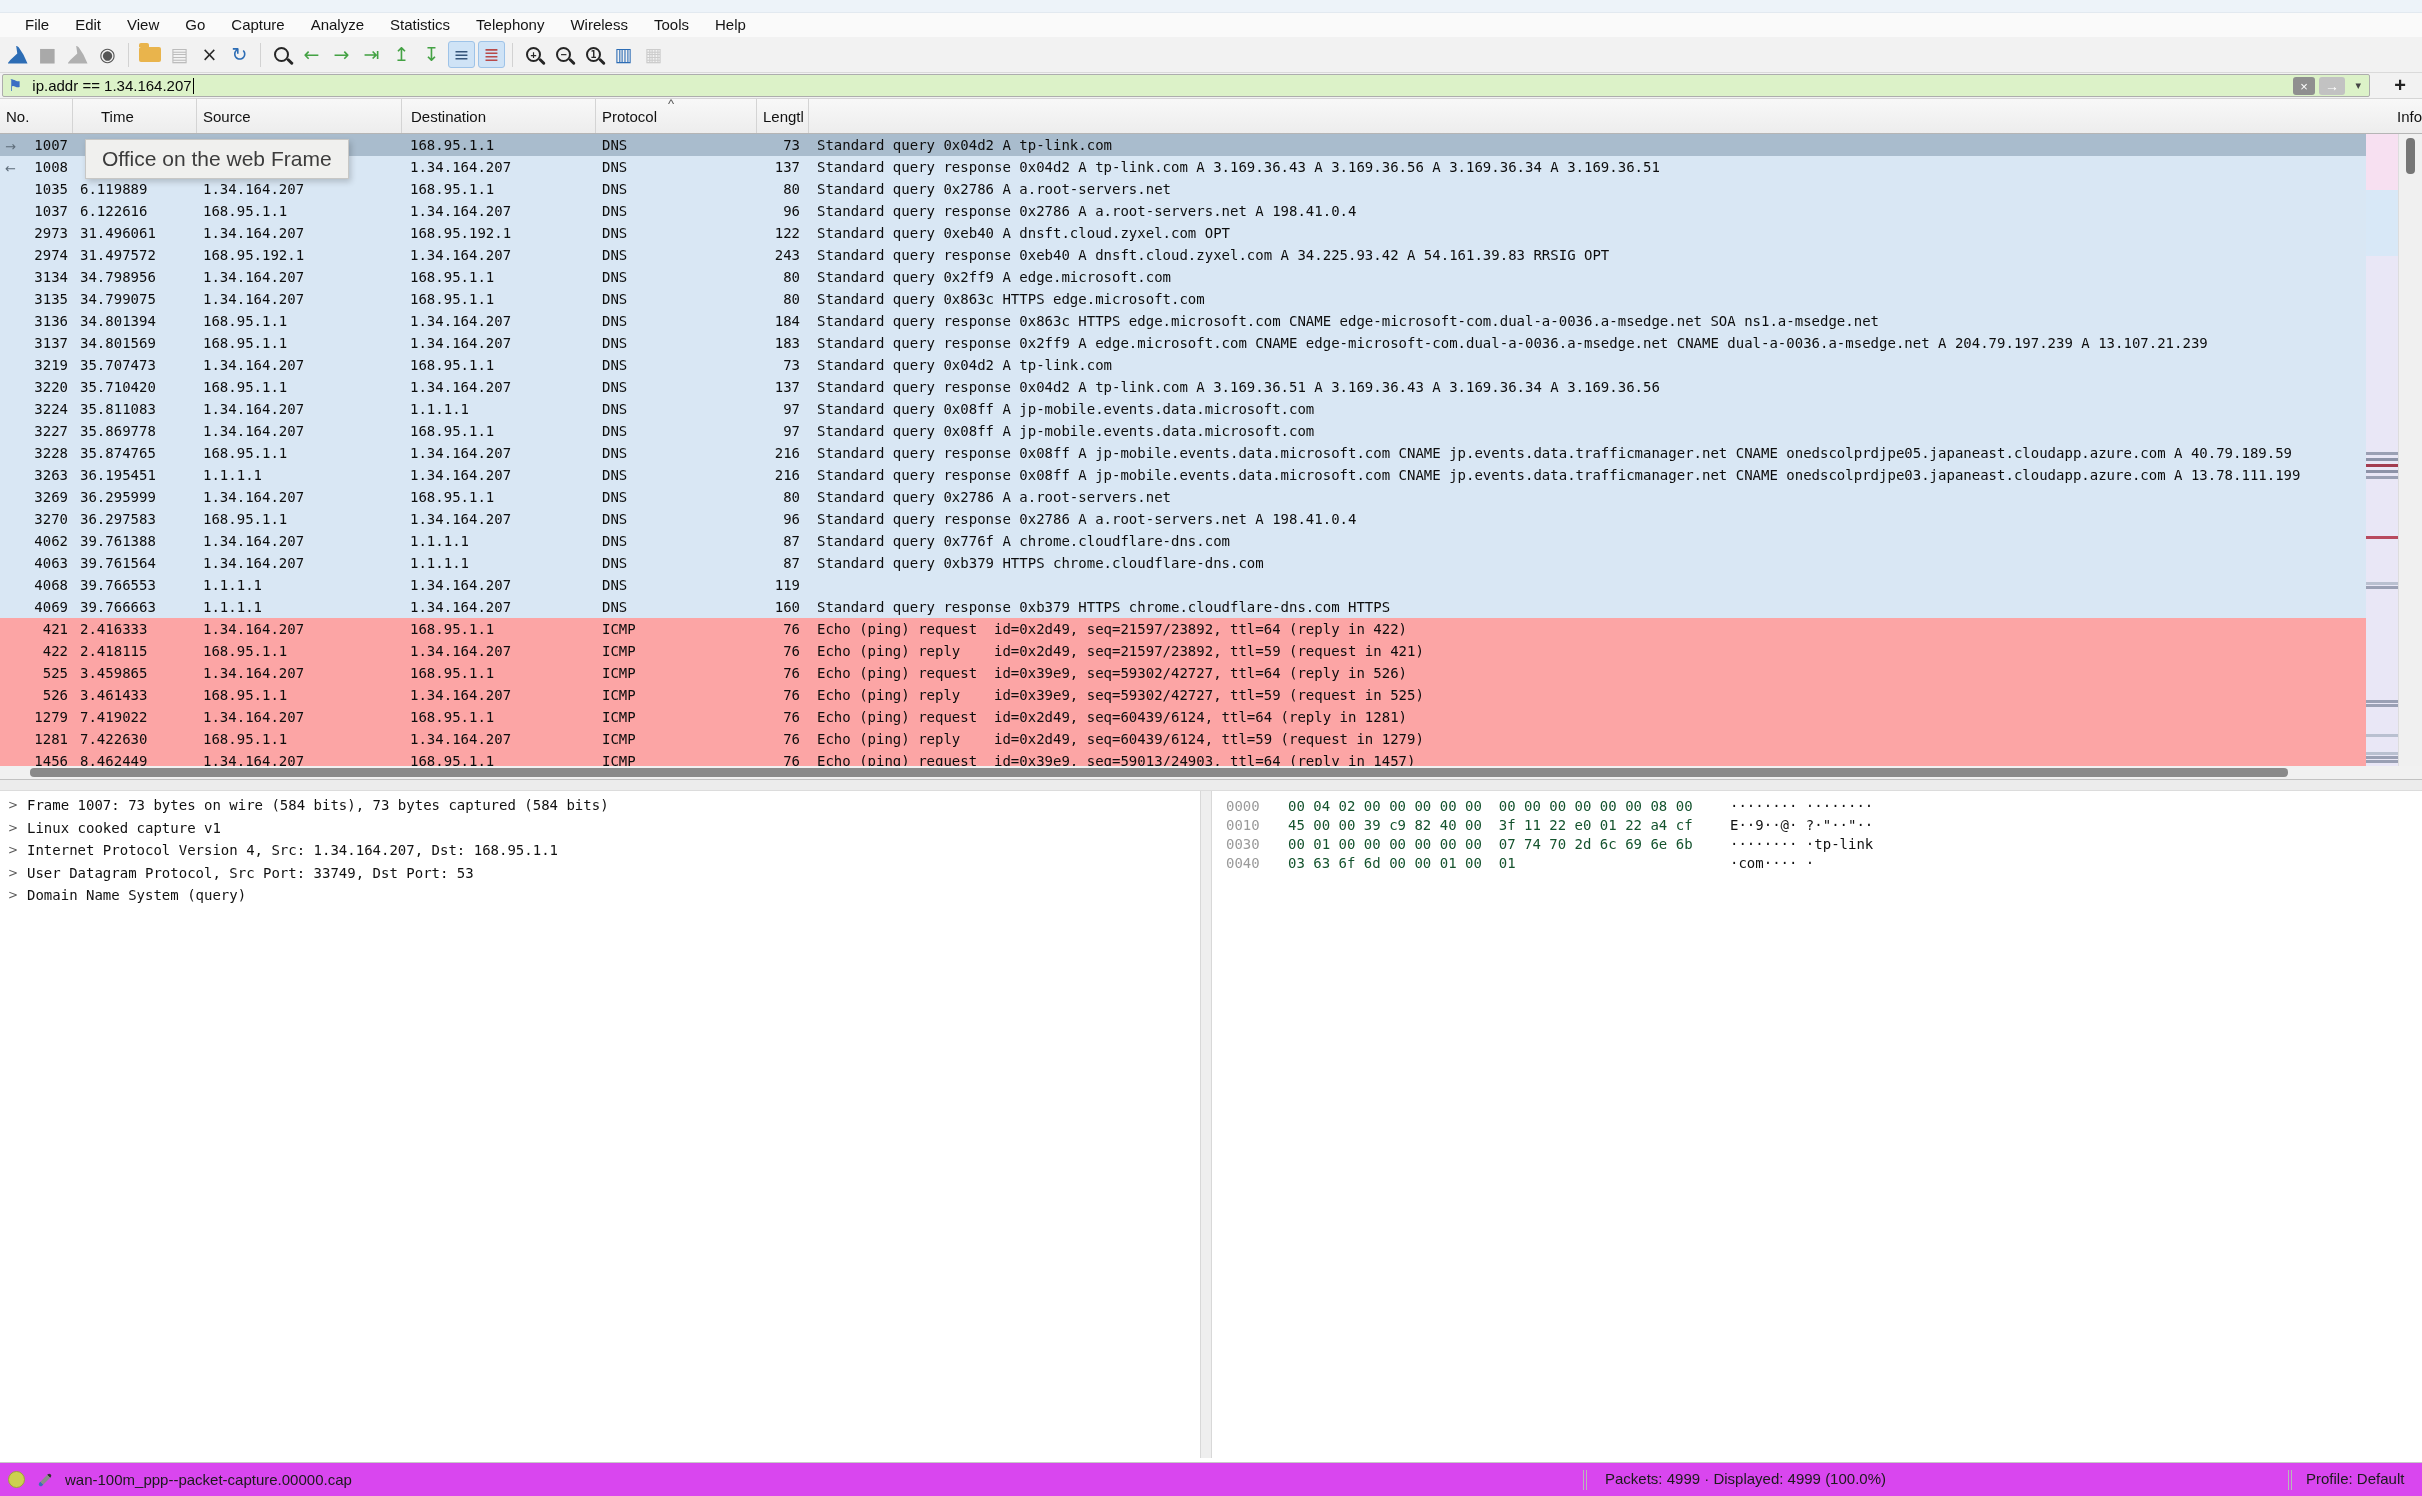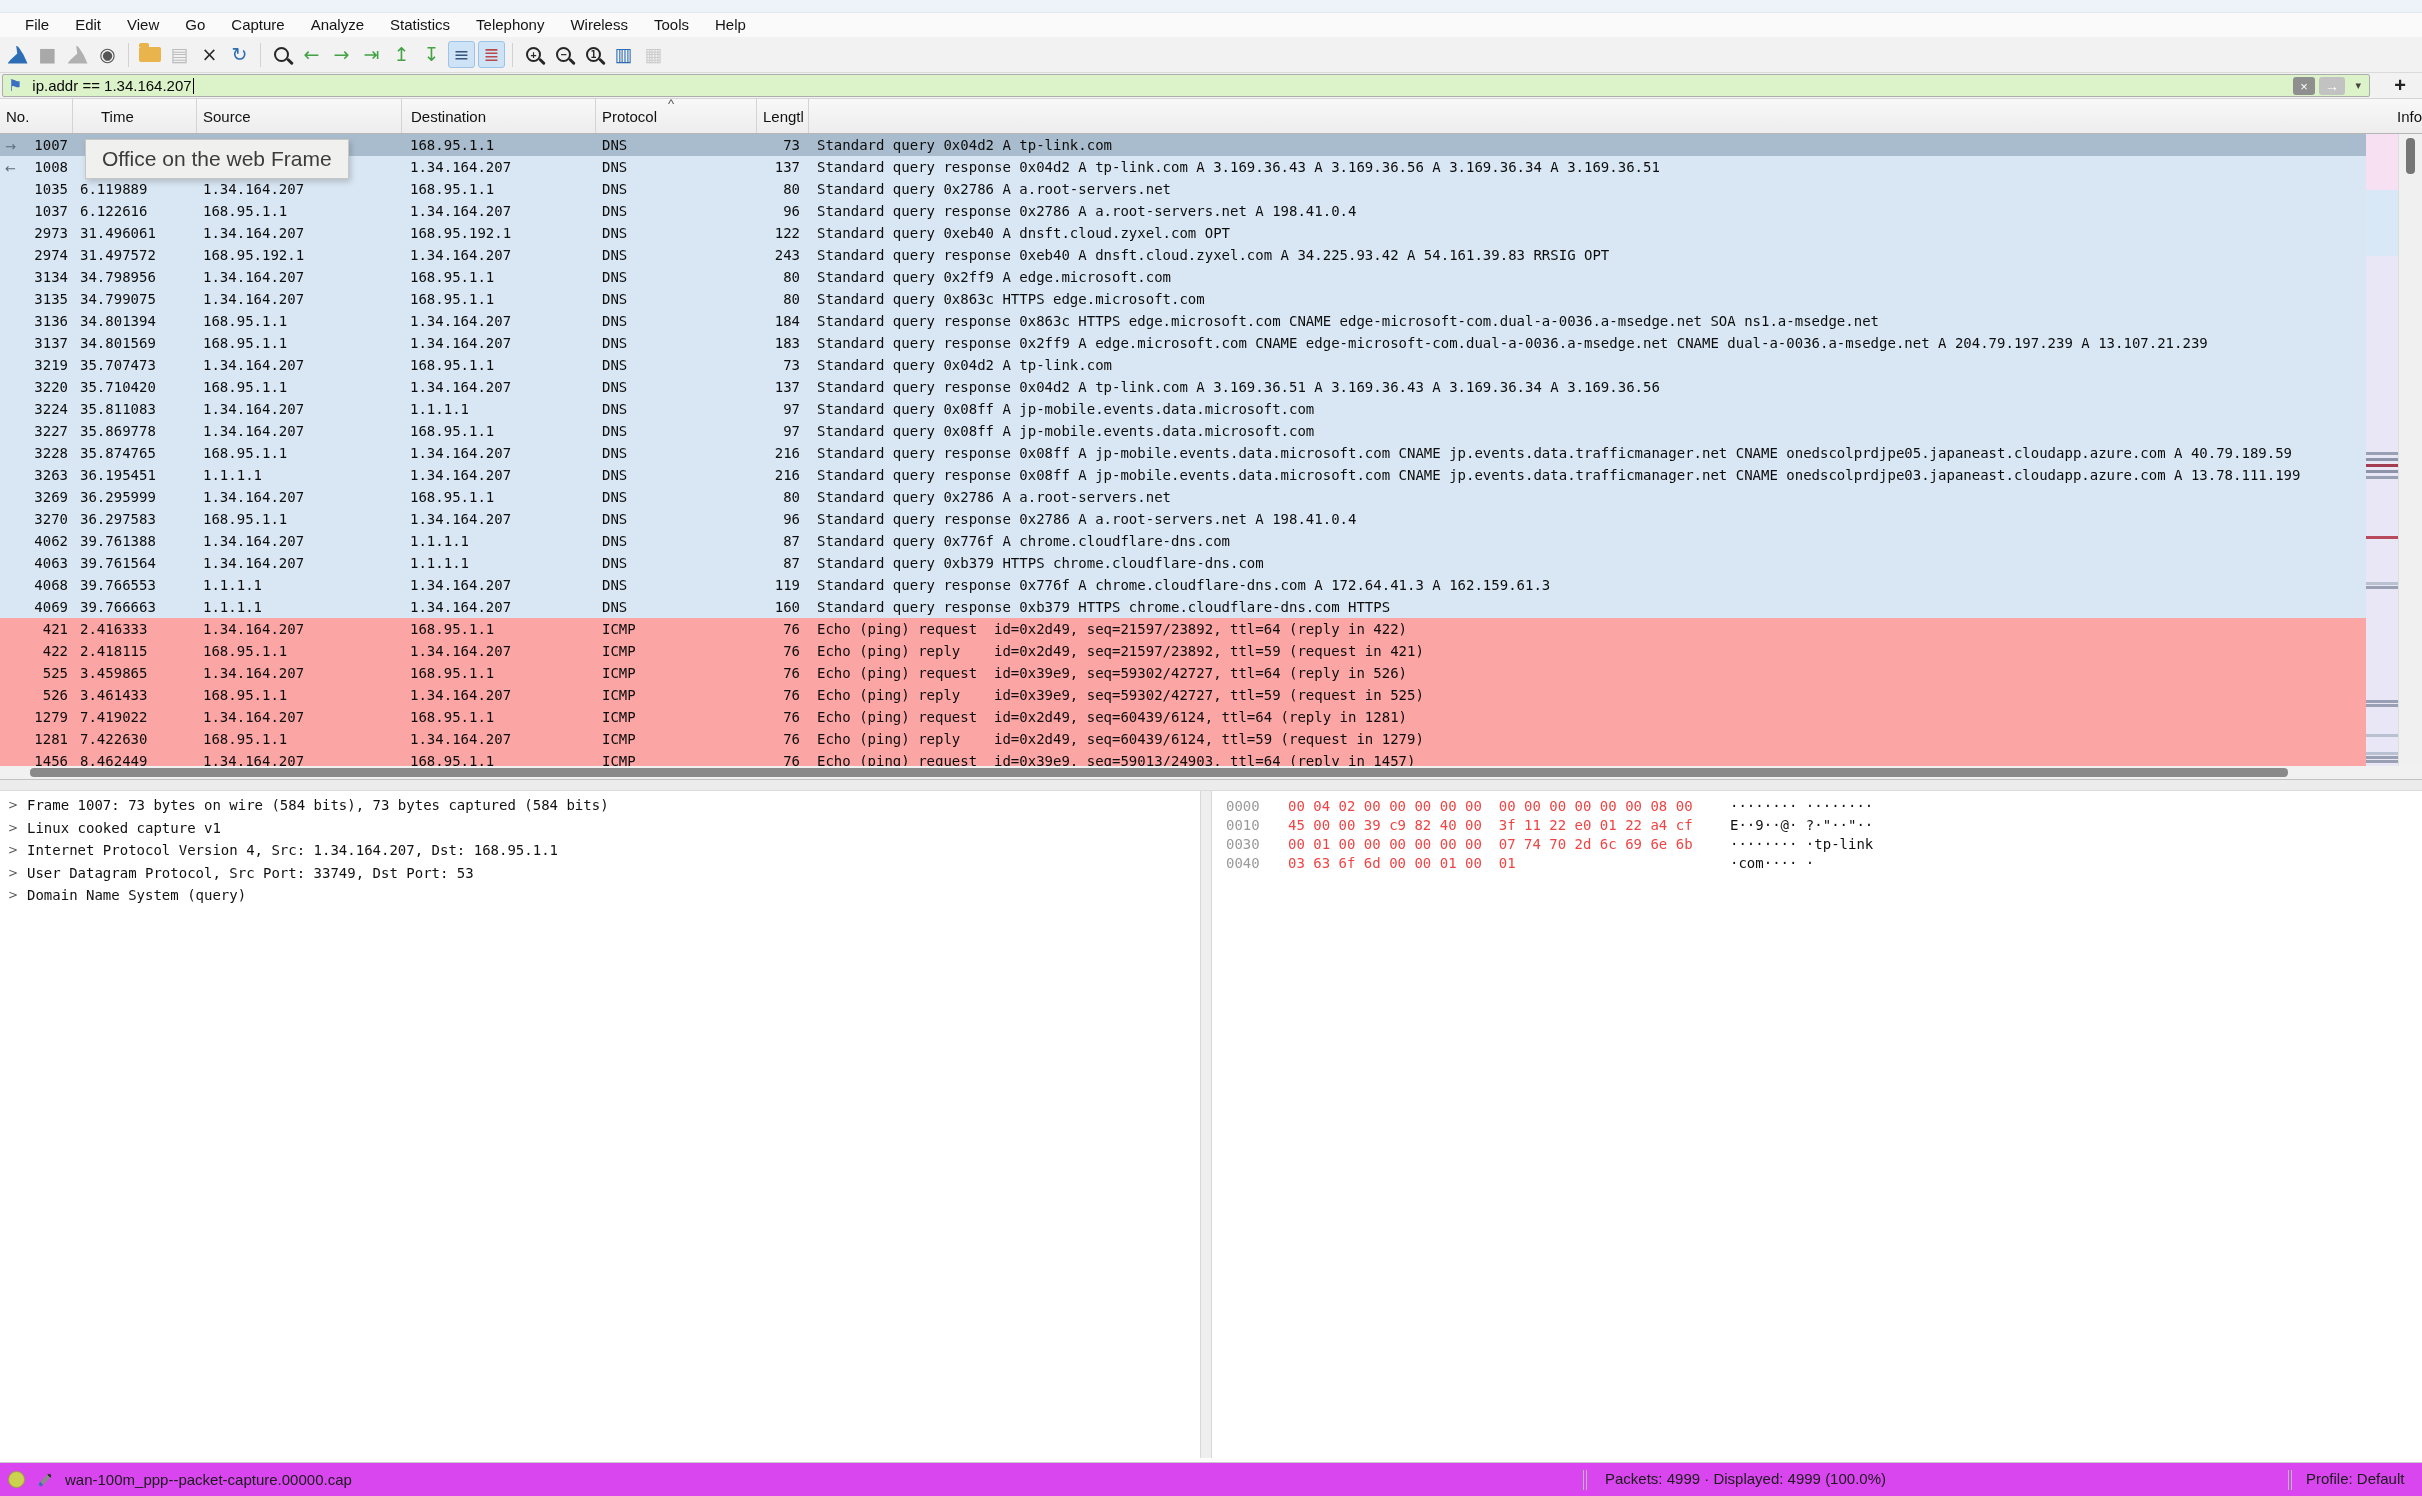--- a/index.html
+++ b/index.html
@@ -106,21 +106,21 @@
     font-family:"DejaVu Sans Mono", monospace; font-size:14px; color:#111; }
   .dline:first-child { margin-top:3px; }
   .expander { width:19px; color:#5a5a5a; font-size:12px; font-family:"DejaVu Sans", sans-serif; }
   .vsplit { position:absolute; left:1200px; top:791px; width:12px; height:667px;
     background:#eeeeee; border-left:1px solid #d8d8d8; border-right:1px solid #d8d8d8; }
   .hex-pane { position:absolute; left:1212px; top:791px; width:1322px; height:667px; background:#fff; }
   .hrow { height:19px; display:flex; align-items:center;
     font-family:"DejaVu Sans Mono", monospace; font-size:14px; }
   .hrow:first-child { margin-top:5px; }
   .off { width:56px; margin-left:14px; color:#9a9a9a; }
-  .hx  { width:428px; margin-left:6px; white-space:pre; color:#ef4444; }
+  .hx  { width:428px; margin-left:6px; white-space:pre; color:#14532d; }
   .asc { margin-left:14px; white-space:pre; color:#111; }
 
   
   .statusbar { position:absolute; left:0; top:1462px; width:2422px; height:34px;
     background:#d946ef; border-top:1px solid #c9c9c9; font-size:15px; color:#1b1b1b; }
   .sb-left { position:absolute; left:8px; top:0; height:100%; display:flex; align-items:center; gap:12px; }
   .expert-dot { width:17px; height:17px; border-radius:50%; background:#ccd14f; border:1.5px solid #9da13c; }
   .pencil { width:16px; height:4px; background:linear-gradient(90deg,#3b6fb5 0 20%,#8b8b8b 20% 85%,#333 85%);
     transform:rotate(-45deg); border-radius:2px; }
   .sb-sep { position:absolute; top:7px; width:4px; height:20px;
@@ -267,21 +267,21 @@
     <div class="prow dns"><div class="cell c-no"><span>3219</span></div><div class="cell c-time">35.707473</div><div class="cell c-src">1.34.164.207</div><div class="cell c-dst">168.95.1.1</div><div class="cell c-proto">DNS</div><div class="cell c-len">73</div><div class="cell c-info">Standard query 0x04d2 A tp-link.com</div></div>
     <div class="prow dns"><div class="cell c-no"><span>3220</span></div><div class="cell c-time">35.710420</div><div class="cell c-src">168.95.1.1</div><div class="cell c-dst">1.34.164.207</div><div class="cell c-proto">DNS</div><div class="cell c-len">137</div><div class="cell c-info">Standard query response 0x04d2 A tp-link.com A 3.169.36.51 A 3.169.36.43 A 3.169.36.34 A 3.169.36.56</div></div>
     <div class="prow dns"><div class="cell c-no"><span>3224</span></div><div class="cell c-time">35.811083</div><div class="cell c-src">1.34.164.207</div><div class="cell c-dst">1.1.1.1</div><div class="cell c-proto">DNS</div><div class="cell c-len">97</div><div class="cell c-info">Standard query 0x08ff A jp-mobile.events.data.microsoft.com</div></div>
     <div class="prow dns"><div class="cell c-no"><span>3227</span></div><div class="cell c-time">35.869778</div><div class="cell c-src">1.34.164.207</div><div class="cell c-dst">168.95.1.1</div><div class="cell c-proto">DNS</div><div class="cell c-len">97</div><div class="cell c-info">Standard query 0x08ff A jp-mobile.events.data.microsoft.com</div></div>
     <div class="prow dns"><div class="cell c-no"><span>3228</span></div><div class="cell c-time">35.874765</div><div class="cell c-src">168.95.1.1</div><div class="cell c-dst">1.34.164.207</div><div class="cell c-proto">DNS</div><div class="cell c-len">216</div><div class="cell c-info">Standard query response 0x08ff A jp-mobile.events.data.microsoft.com CNAME jp.events.data.trafficmanager.net CNAME onedscolprdjpe05.japaneast.cloudapp.azure.com A 40.79.189.59</div></div>
     <div class="prow dns"><div class="cell c-no"><span>3263</span></div><div class="cell c-time">36.195451</div><div class="cell c-src">1.1.1.1</div><div class="cell c-dst">1.34.164.207</div><div class="cell c-proto">DNS</div><div class="cell c-len">216</div><div class="cell c-info">Standard query response 0x08ff A jp-mobile.events.data.microsoft.com CNAME jp.events.data.trafficmanager.net CNAME onedscolprdjpe03.japaneast.cloudapp.azure.com A 13.78.111.199</div></div>
     <div class="prow dns"><div class="cell c-no"><span>3269</span></div><div class="cell c-time">36.295999</div><div class="cell c-src">1.34.164.207</div><div class="cell c-dst">168.95.1.1</div><div class="cell c-proto">DNS</div><div class="cell c-len">80</div><div class="cell c-info">Standard query 0x2786 A a.root-servers.net</div></div>
     <div class="prow dns"><div class="cell c-no"><span>3270</span></div><div class="cell c-time">36.297583</div><div class="cell c-src">168.95.1.1</div><div class="cell c-dst">1.34.164.207</div><div class="cell c-proto">DNS</div><div class="cell c-len">96</div><div class="cell c-info">Standard query response 0x2786 A a.root-servers.net A 198.41.0.4</div></div>
     <div class="prow dns"><div class="cell c-no"><span>4062</span></div><div class="cell c-time">39.761388</div><div class="cell c-src">1.34.164.207</div><div class="cell c-dst">1.1.1.1</div><div class="cell c-proto">DNS</div><div class="cell c-len">87</div><div class="cell c-info">Standard query 0x776f A chrome.cloudflare-dns.com</div></div>
     <div class="prow dns"><div class="cell c-no"><span>4063</span></div><div class="cell c-time">39.761564</div><div class="cell c-src">1.34.164.207</div><div class="cell c-dst">1.1.1.1</div><div class="cell c-proto">DNS</div><div class="cell c-len">87</div><div class="cell c-info">Standard query 0xb379 HTTPS chrome.cloudflare-dns.com</div></div>
-    <div class="prow dns"><div class="cell c-no"><span>4068</span></div><div class="cell c-time">39.766553</div><div class="cell c-src">1.1.1.1</div><div class="cell c-dst">1.34.164.207</div><div class="cell c-proto">DNS</div><div class="cell c-len">119</div><div class="cell c-info">Standard query response 0x776f A chrome.cloudflare-dns.com A 172.64.41.3 A 162.159.61.3</div></div>
+    <div class="prow dns"><div class="cell c-no"><span>4068</span></div><div class="cell c-time">39.766553</div><div class="cell c-src">1.1.1.1</div><div class="cell c-dst">1.34.164.207</div><div class="cell c-proto">DNS</div><div class="cell c-len">119</div></div>
     <div class="prow dns"><div class="cell c-no"><span>4069</span></div><div class="cell c-time">39.766663</div><div class="cell c-src">1.1.1.1</div><div class="cell c-dst">1.34.164.207</div><div class="cell c-proto">DNS</div><div class="cell c-len">160</div><div class="cell c-info">Standard query response 0xb379 HTTPS chrome.cloudflare-dns.com HTTPS</div></div>
     <div class="prow icmp"><div class="cell c-no"><span>421</span></div><div class="cell c-time">2.416333</div><div class="cell c-src">1.34.164.207</div><div class="cell c-dst">168.95.1.1</div><div class="cell c-proto">ICMP</div><div class="cell c-len">76</div><div class="cell c-info">Echo (ping) request  id=0x2d49, seq=21597/23892, ttl=64 (reply in 422)</div></div>
     <div class="prow icmp"><div class="cell c-no"><span>422</span></div><div class="cell c-time">2.418115</div><div class="cell c-src">168.95.1.1</div><div class="cell c-dst">1.34.164.207</div><div class="cell c-proto">ICMP</div><div class="cell c-len">76</div><div class="cell c-info">Echo (ping) reply    id=0x2d49, seq=21597/23892, ttl=59 (request in 421)</div></div>
     <div class="prow icmp"><div class="cell c-no"><span>525</span></div><div class="cell c-time">3.459865</div><div class="cell c-src">1.34.164.207</div><div class="cell c-dst">168.95.1.1</div><div class="cell c-proto">ICMP</div><div class="cell c-len">76</div><div class="cell c-info">Echo (ping) request  id=0x39e9, seq=59302/42727, ttl=64 (reply in 526)</div></div>
     <div class="prow icmp"><div class="cell c-no"><span>526</span></div><div class="cell c-time">3.461433</div><div class="cell c-src">168.95.1.1</div><div class="cell c-dst">1.34.164.207</div><div class="cell c-proto">ICMP</div><div class="cell c-len">76</div><div class="cell c-info">Echo (ping) reply    id=0x39e9, seq=59302/42727, ttl=59 (request in 525)</div></div>
     <div class="prow icmp"><div class="cell c-no"><span>1279</span></div><div class="cell c-time">7.419022</div><div class="cell c-src">1.34.164.207</div><div class="cell c-dst">168.95.1.1</div><div class="cell c-proto">ICMP</div><div class="cell c-len">76</div><div class="cell c-info">Echo (ping) request  id=0x2d49, seq=60439/6124, ttl=64 (reply in 1281)</div></div>
     <div class="prow icmp"><div class="cell c-no"><span>1281</span></div><div class="cell c-time">7.422630</div><div class="cell c-src">168.95.1.1</div><div class="cell c-dst">1.34.164.207</div><div class="cell c-proto">ICMP</div><div class="cell c-len">76</div><div class="cell c-info">Echo (ping) reply    id=0x2d49, seq=60439/6124, ttl=59 (request in 1279)</div></div>
     <div class="prow icmp"><div class="cell c-no"><span>1456</span></div><div class="cell c-time">8.462449</div><div class="cell c-src">1.34.164.207</div><div class="cell c-dst">168.95.1.1</div><div class="cell c-proto">ICMP</div><div class="cell c-len">76</div><div class="cell c-info">Echo (ping) request  id=0x39e9, seq=59013/24903, ttl=64 (reply in 1457)</div></div>
   </div>
 

